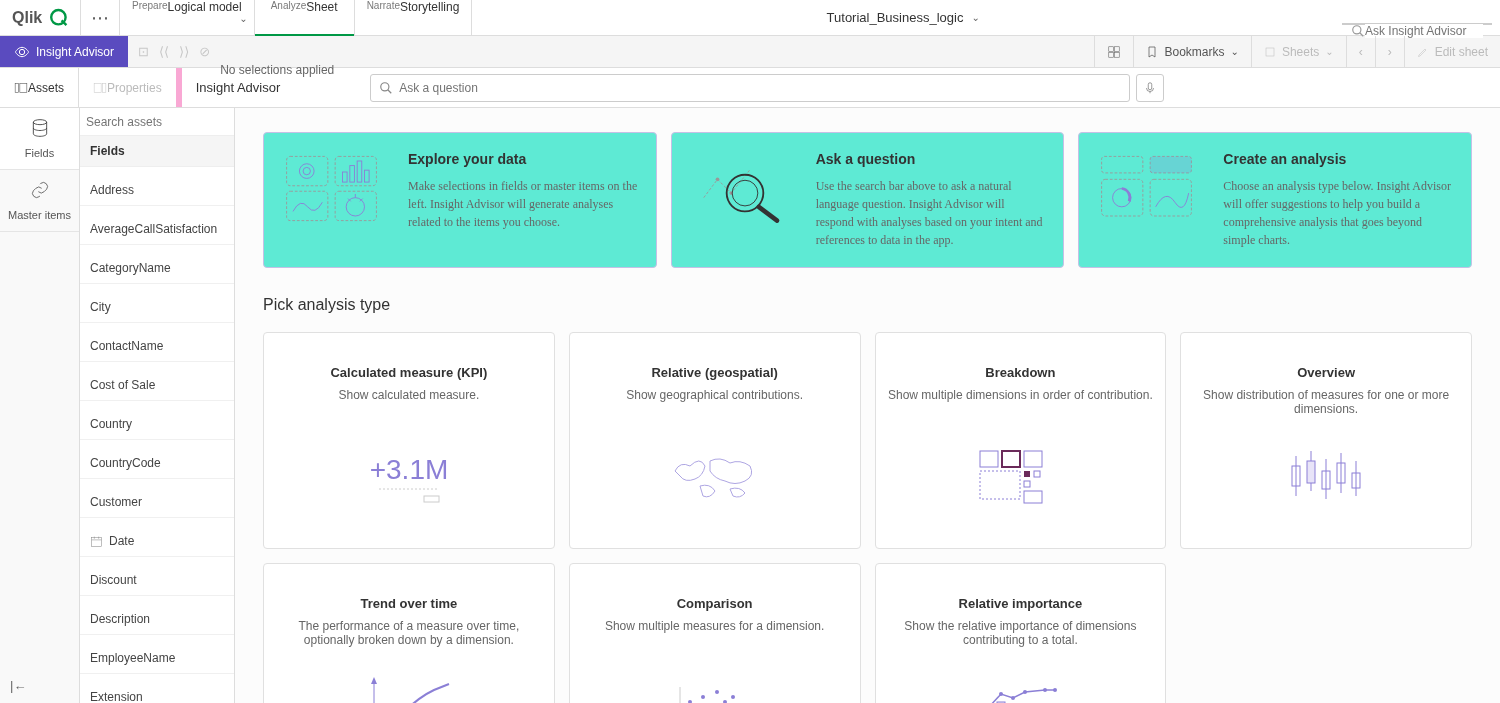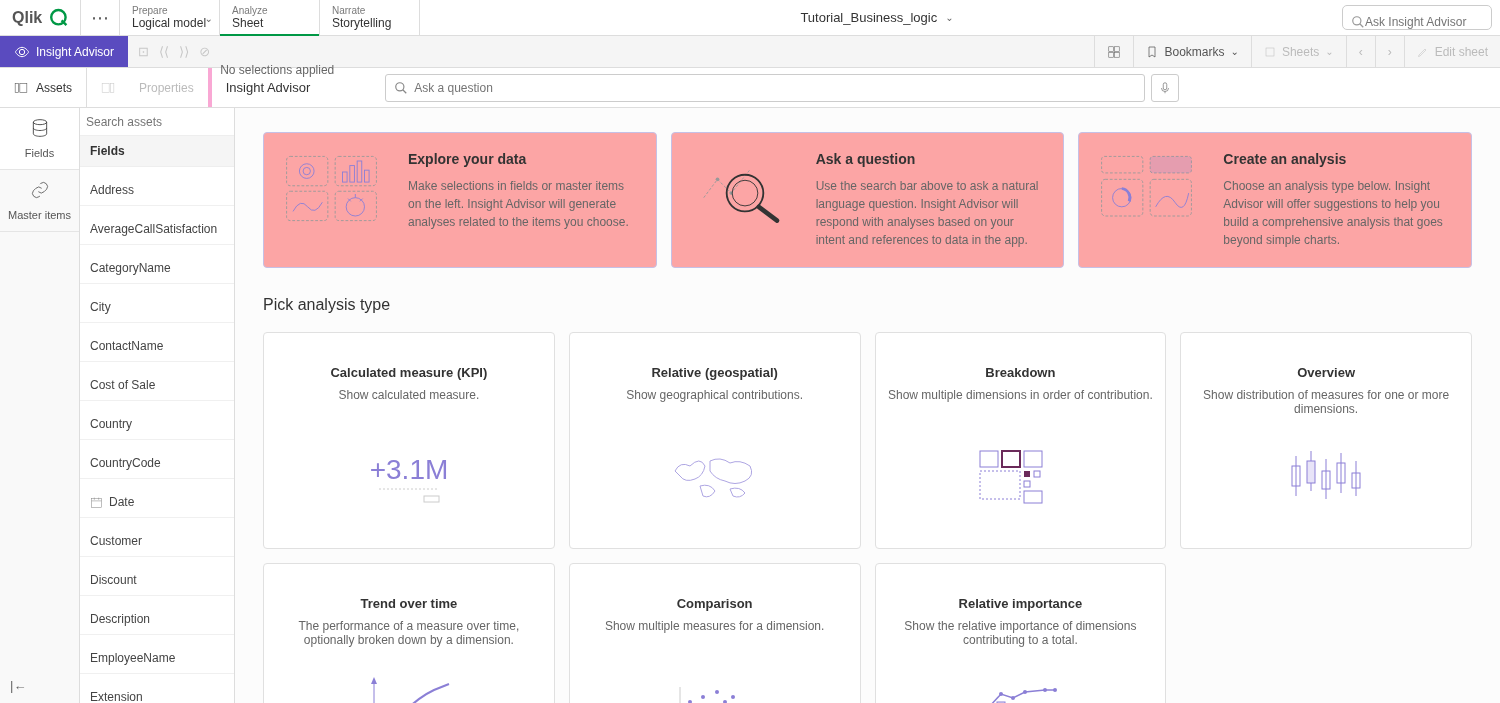--- a/index.html
+++ b/index.html
@@ -3,46 +3,46 @@
 <meta charset="utf-8">
 <style>
 * { box-sizing: border-box; margin: 0; padding: 0; }
 body { font-family: -apple-system, BlinkMacSystemFont, "Segoe UI", Arial, sans-serif; font-size: 13px; color: #404040; background: #fff; overflow: hidden; }
 
 
 .top-header { display: flex; align-items: stretch; height: 36px; border-bottom: 1px solid #ddd; background: #fff; }
 .logo { display: flex; align-items: center; padding: 16px 12px; font-weight: bold; font-size: 18px; color: #555; }
 .logo svg { width: 56px; height: 22px; }
 .more-btn { padding: 0 10px; border-left: 1px solid #ddd; border-right: 1px solid #ddd; display: flex; align-items: center; cursor: pointer; font-size: 18px; color: #595959; }
-.nav-tab { display: flex; flex-direction: column; justify-content: center; padding: 0 12px; border-right: 1px solid #ddd; cursor: pointer; min-width: 100px; position: relative; }
+.nav-tab { display: flex; flex-direction: row; justify-content: center; padding: 0 12px; border-right: 1px solid #ddd; cursor: pointer; min-width: 100px; position: relative; }
 .nav-tab.active::after { content:''; position:absolute; bottom:-1px; left:0; right:0; height:2px; background:#009845; }
 .nav-tab-label { font-size: 10px; color: #7a7a7a; }
 .nav-tab-value { font-size: 12px; color: #333; }
 .nav-tab-drop { position: absolute; right: 6px; top: 50%; transform: translateY(-50%); font-size: 10px; color: #666; }
 .spacer { flex: 1; display: flex; justify-content: center; align-items: center; }
 .app-title { font-size: 13px; color: #333; }
 .app-drop { margin-left: 8px; font-size: 10px; color: #666; }
-.ask-top { display: flex; align-items: flex-end; border: 1px solid #ccc; border-radius: 5px; margin: 5px 8px; padding: 0 8px; width: 150px; }
+.ask-top { display: flex; align-items: flex-start; border: 1px solid #ccc; border-radius: 0; margin: 23px 8px; padding: 0 8px; width: 150px; }
 .ask-top input { border: none; outline: none; font-size: 12px; width: 100%; color: #999; }
 
 
 .sub-header { display: flex; align-items: stretch; height: 32px; background: #f5f5f5; border-bottom: 1px solid #ddd; }
 .insight-btn { background: #5A4BBF; color: #fff; display: flex; align-items: center; padding: 0 14px; font-size: 12px; font-weight: 500; cursor: pointer; }
 .insight-btn svg { margin-right: 6px; }
 .sel-tools { display: flex; align-items: center; padding: 0 10px; gap: 10px; color: #9a9a9a; }
 .sel-icon { opacity: 0.5; font-size: 13px; }
 .no-sel { font-size: 12px; color: #666; margin-top: 37px; }
 .sub-right { margin-left: auto; display: flex; align-items: center; }
 .sub-right-item { padding: 0 12px; border-left: 1px solid #ddd; height: 100%; display: flex; align-items: center; font-size: 12px; color: #555; gap: 6px; cursor: pointer; }
 .sub-right-item.disabled { color: #bbb; }
 
 
 .sheet-bar { display: flex; align-items: center; height: 40px; border-bottom: 1px solid #ddd; background: #fff; }
-.assets-btn { padding: 0 14px; height: 100%; display: flex; align-items: center; gap: 8px; border-right: 1px solid #ddd; font-size: 12px; color: #333; cursor: pointer; }
-.props-btn { padding: 0 14px; height: 100%; display: flex; align-items: center; gap: 24px; border-right: 4px solid #f9a8d4; font-size: 12px; color: #bbb; }
+.assets-btn { padding: 0 14px; height: 100%; display: flex; align-items: center; gap: 0; border-right: 1px solid #ddd; font-size: 12px; color: #333; cursor: pointer; }
+.props-btn { padding: 0 14px; height: 100%; display: flex; align-items: center; gap: 0; border-right: 6px solid #f9a8d4; font-size: 12px; color: #bbb; }
 .sheet-title { padding: 0 14px; font-size: 13px; color: #333; }
 .search-wrap { flex: 1; display: flex; justify-content: center; }
 .search-box { display: flex; align-items: center; border: 1px solid #ccc; border-radius: 3px; height: 28px; width: 760px; padding: 0 8px; }
 .search-box input { border: none; outline: none; flex: 1; font-size: 12px; }
 .mic-btn { border: 1px solid #ccc; border-radius: 3px; width: 28px; height: 28px; display: flex; align-items: center; justify-content: center; margin-left: 6px; }
 
 
 .main { display: flex; height: calc(100vh - 108px); }
 .left-rail { width: 80px; border-right: 1px solid #ddd; display: flex; flex-direction: column; background: #f9f9f9; }
 .rail-item { display: flex; flex-direction: column; align-items: center; padding: 10px 0; cursor: pointer; font-size: 11px; color: #555; border-bottom: 1px solid #e5e5e5; }
@@ -54,24 +54,24 @@
 .asset-panel { width: 155px; border-right: 1px solid #ddd; display: flex; flex-direction: column; background: #fff; }
 .asset-search { padding: 6px; border-bottom: 1px solid #eee; }
 .asset-search input { width: 100%; border: none; outline: none; font-size: 12px; color: #888; background: transparent; }
 .asset-header { padding: 8px 10px; font-size: 12px; font-weight: 600; color: #333; border-bottom: 1px solid #eee; background: #f5f5f5; }
 .asset-list { flex: 1; overflow-y: auto; }
 .asset-item { padding: 8px 10px; font-size: 12px; color: #444; border-bottom: 1px solid #f0f0f0; cursor: pointer; display: flex; align-items: center; gap: 6px; margin-top: 8px; }
 .asset-item .cal { font-size: 12px; color: #888; }
 
 .content { flex: 1; overflow-y: auto; padding: 24px 28px; background: #fcfcfc; }
 .top-cards { display: flex; gap: 14px; margin-bottom: 28px; }
-.info-card { flex: 1; border: 1px solid #c5c0e6; border-radius: 4px; padding: 18px; display: flex; gap: 16px; background: #fca5a5; }
+.info-card { flex: 1; border: 1px solid #c5c0e6; border-radius: 4px; padding: 18px; display: flex; gap: 16px; background: #5eead4; }
 .info-card .illus { width: 110px; height: 75px; flex-shrink: 0; display: flex; align-items: center; justify-content: center; }
 .info-card h3 { font-size: 14px; font-weight: 600; color: #333; margin-bottom: 10px; }
-.info-card p { font-size: 12px; color: #666; line-height: 1.5; }
+.info-card p { font-size: 12px; color: #666; line-height: 1.5; font-family: Liberation Serif, serif; }
 
 .section-title { font-size: 16px; color: #333; font-weight: 400; margin-bottom: 18px; }
 .type-grid { display: grid; grid-template-columns: repeat(4, 1fr); gap: 14px; }
 .type-card { border: 1px solid #e0e0e0; border-radius: 4px; background: #fff; padding: 32px 12px; text-align: center; cursor: pointer; }
 .type-card h4 { font-size: 13px; font-weight: 600; color: #333; margin-bottom: 8px; }
 .type-card p { font-size: 12px; color: #666; margin-bottom: 16px; min-height: 32px; }
 .type-card .thumb { height: 80px; display: flex; align-items: center; justify-content: center; }
 
 svg { overflow: visible; }
 </style>
@@ -244,28 +244,28 @@
         <div class="asset-item">
           <span>Cost of Sale</span>
         </div>
         <div class="asset-item">
           <span>Country</span>
         </div>
         <div class="asset-item">
           <span>CountryCode</span>
         </div>
         <div class="asset-item">
+          <span>Customer</span>
+        </div>
+        <div class="asset-item">
           <svg class="cal" width="13" height="13" viewBox="0 0 24 24">
             <rect x="3" y="5" width="18" height="16" fill="none" stroke="#888"></rect>
             <path d="M3 9h18M8 3v4M16 3v4" stroke="#888"></path>
           </svg>
           <span>Date</span>
-        </div>
-        <div class="asset-item">
-          <span>Customer</span>
         </div>
         <div class="asset-item">
           <span>Discount</span>
         </div>
         <div class="asset-item">
           <span>Description</span>
         </div>
         <div class="asset-item">
           <span>EmployeeName</span>
         </div>

